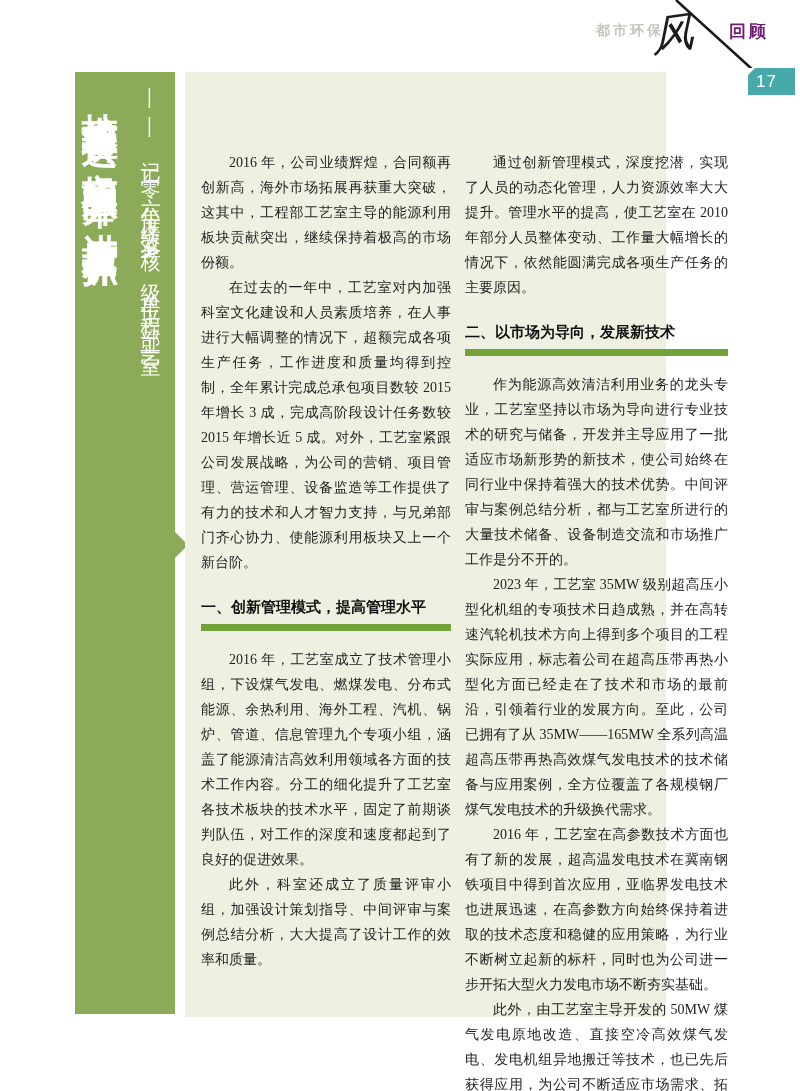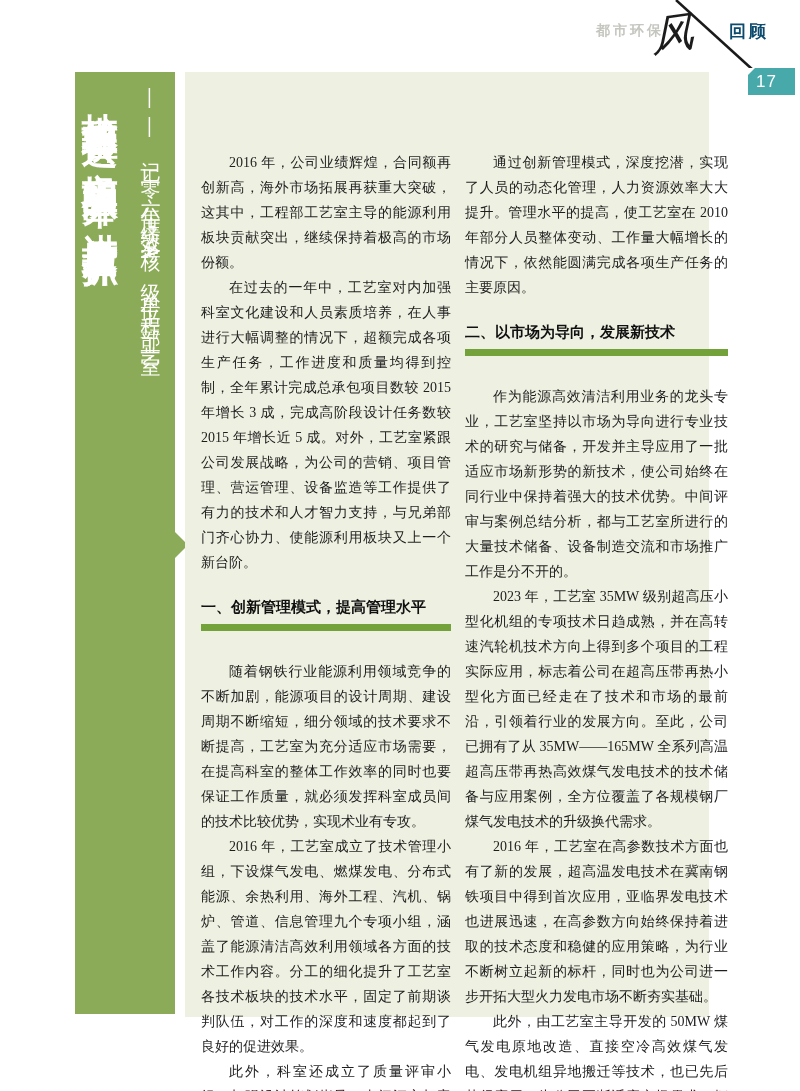--- a/index.html
+++ b/index.html
@@ -19,21 +19,21 @@
   .calligraphy{
     position:absolute;left:652px;top:6px;
     font-size:42px;color:#1c1c1c;
     font-style:italic;transform:rotate(-8deg) skewX(-6deg);
     font-family:"DejaVu Serif", serif;
   }
   .header-line{position:absolute;left:0;top:0;pointer-events:none;}
   .section-label{
     position:absolute;left:729px;top:20px;
     font-family:"Liberation Sans", sans-serif;
-    font-size:17px;font-weight:600;letter-spacing:3px;color:#0c4a6e;
+    font-size:17px;font-weight:600;letter-spacing:3px;color:#701a75;
   }
   .page-badge{
     position:absolute;left:748px;top:68px;width:47px;height:27px;
     background:#47a9a9;color:#ffffff;
     font-family:"Liberation Sans", sans-serif;
     font-size:17px;font-weight:normal;letter-spacing:1px;
     display:flex;align-items:center;justify-content:flex-start;
     padding-left:8px;box-sizing:border-box;
   }
   .page-badge::before{
@@ -62,32 +62,32 @@
   .sidebar-subtitle{
     position:absolute;left:141px;top:88px;
     writing-mode:vertical-rl;
     font-family:"Liberation Sans", sans-serif;
     font-size:20px;color:#ffffff;font-weight:500;
     letter-spacing:9px;line-height:1;
     height:680px;
   }
   
   .panel{
-    position:absolute;left:185px;top:72px;width:524px;height:945px;
+    position:absolute;left:185px;top:72px;width:481px;height:945px;
     background:#eef0e1;
   }
   .column{
     position:absolute;top:78px;
     font-size:14px;line-height:25px;color:#1e1e1e;
     text-align:justify;
   }
   .col1{left:16px;width:250px;}
   .col2{left:280px;width:263px;}
   .column p{margin:0;text-indent:2em;}
-  .heading-block{margin-top:21px;margin-bottom:28px;}
+  .heading-block{margin-top:21px;margin-bottom:16px;}
   .heading-block h3{
     margin:0;font-family:"Liberation Sans", sans-serif;
     font-size:15px;font-weight:bold;color:#101010;line-height:22px;
     text-indent:0;
   }
   .heading-underline{
     margin-top:6px;height:7px;width:100%;background:#74a23a;
   }
 </style>
 </head>
@@ -107,21 +107,20 @@
 <div class="sidebar-subtitle">——记二零一六年度绩效考核A级单位工程部工艺室</div>
 
 <div class="panel">
   <div class="column col1">
       <p>2016 年，公司业绩辉煌，合同额再创新高，海外市场拓展再获重大突破，这其中，工程部工艺室主导的能源利用板块贡献突出，继续保持着极高的市场份额。</p>
       <p>在过去的一年中，工艺室对内加强科室文化建设和人员素质培养，在人事进行大幅调整的情况下，超额完成各项生产任务，工作进度和质量均得到控制，全年累计完成总承包项目数较 2015 年增长 3 成，完成高阶段设计任务数较 2015 年增长近 5 成。对外，工艺室紧跟公司发展战略，为公司的营销、项目管理、营运管理、设备监造等工作提供了有力的技术和人才智力支持，与兄弟部门齐心协力、使能源利用板块又上一个新台阶。</p>
       <div class="heading-block">
         <h3>一、创新管理模式，提高管理水平</h3>
         <div class="heading-underline"></div>
       </div>
-      <p>随着钢铁行业能源利用领域竞争的不断加剧，能源项目的设计周期、建设周期不断缩短，细分领域的技术要求不断提高，工艺室为充分适应市场需要，在提高科室的整体工作效率的同时也要保证工作质量，就必须发挥科室成员间的技术比较优势，实现术业有专攻。</p>
       <p>2016 年，工艺室成立了技术管理小组，下设煤气发电、燃煤发电、分布式能源、余热利用、海外工程、汽机、锅炉、管道、信息管理九个专项小组，涵盖了能源清洁高效利用领域各方面的技术工作内容。分工的细化提升了工艺室各技术板块的技术水平，固定了前期谈判队伍，对工作的深度和速度都起到了良好的促进效果。</p>
       <p>此外，科室还成立了质量评审小组，加强设计策划指导、中间评审与案例总结分析，大大提高了设计工作的效率和质量。</p>
     </div>
   <div class="column col2">
       <p>通过创新管理模式，深度挖潜，实现了人员的动态化管理，人力资源效率大大提升。管理水平的提高，使工艺室在 2010 年部分人员整体变动、工作量大幅增长的情况下，依然能圆满完成各项生产任务的主要原因。</p>
       <div class="heading-block">
         <h3>二、以市场为导向，发展新技术</h3>
         <div class="heading-underline"></div>
       </div>
       <p>作为能源高效清洁利用业务的龙头专业，工艺室坚持以市场为导向进行专业技术的研究与储备，开发并主导应用了一批适应市场新形势的新技术，使公司始终在同行业中保持着强大的技术优势。中间评审与案例总结分析，都与工艺室所进行的大量技术储备、设备制造交流和市场推广工作是分不开的。</p>

